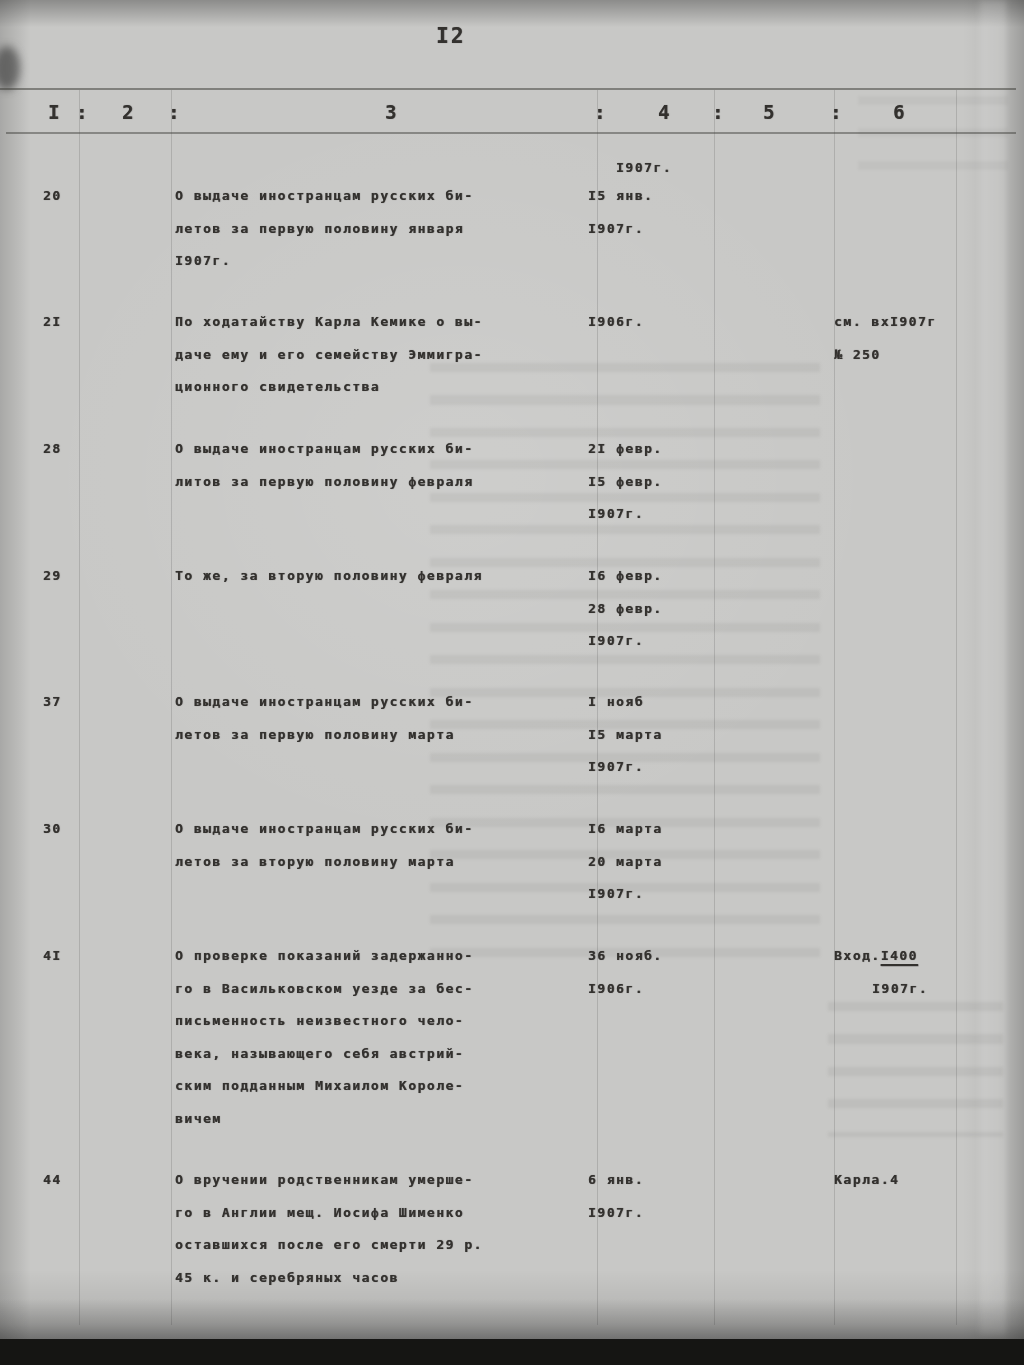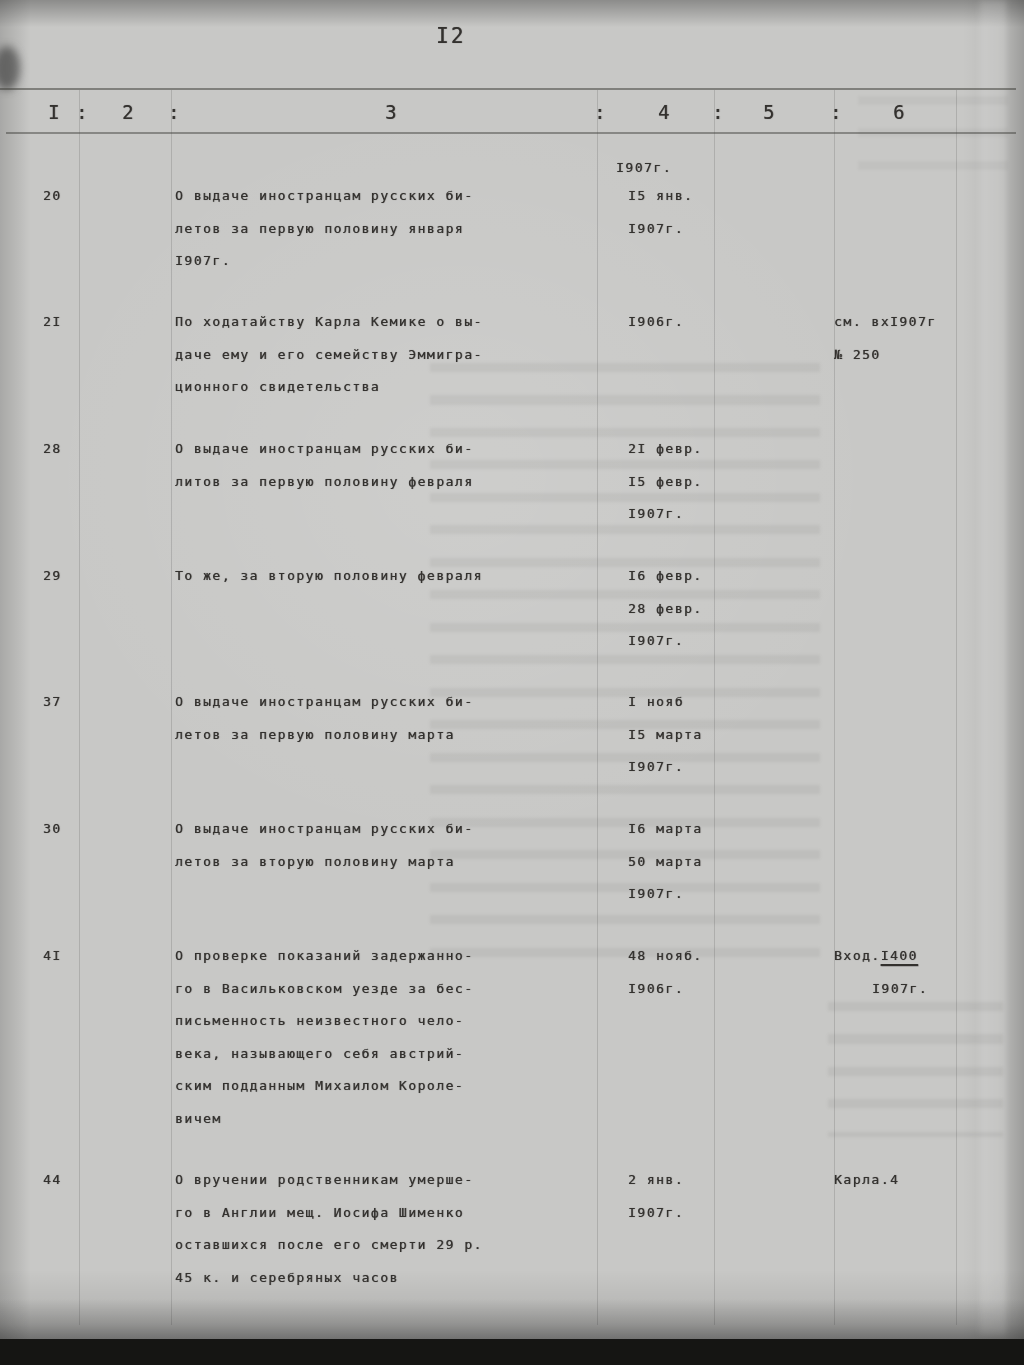--- a/index.html
+++ b/index.html
@@ -5,39 +5,40 @@
   html,body{margin:0;padding:0;background:#9a9a98;}
   .page{
     position:relative;width:1024px;height:1365px;overflow:hidden;
     font-family:"DejaVu Sans Mono","Liberation Mono",monospace;
     color:#33312e;
     background:
       radial-gradient(60% 40% at 45% 35%, rgba(255,255,255,0.10), rgba(255,255,255,0) 70%),
       linear-gradient(to right, rgba(0,0,0,0.16), rgba(0,0,0,0) 3%, rgba(0,0,0,0) 94%, rgba(0,0,0,0.08) 98%, rgba(0,0,0,0.22)),
       linear-gradient(to bottom, rgba(0,0,0,0.30), rgba(0,0,0,0) 2%, rgba(0,0,0,0) 93%, rgba(0,0,0,0.12) 97%, rgba(0,0,0,0.40)),
       #c8c8c6;
+    font-weight: bold;
   }
   .t{position:absolute;font-size:13px;letter-spacing:1.5px;line-height:32.5px;
      white-space:pre-line;text-shadow:0.5px 0.3px 0.7px rgba(44,42,40,0.75);}
   .page-number{position:absolute;left:436px;top:24px;font-size:21px;letter-spacing:2px;
      text-shadow:0.5px 0.3px 0.7px rgba(44,42,40,0.75);}
   
   .hline{position:absolute;height:2px;background:rgba(55,55,50,0.50);}
   .h1{top:88px;left:0;width:1016px;}
   .h2{top:132px;left:6px;width:1010px;background:rgba(55,55,50,0.45);}
   .vline{position:absolute;top:90px;bottom:40px;width:1px;background:rgba(70,70,70,0.20);}
   
   .header-row{position:absolute;top:101px;left:0;width:1024px;height:33px;}
   .hc{position:absolute;font-size:19px;letter-spacing:1px;
       text-shadow:0.5px 0.3px 0.7px rgba(44,42,40,0.7);}
   
   .row{position:absolute;left:0;width:1024px;}
   .c1{position:absolute;left:43px;}
   .c3{position:absolute;left:175px;width:452px;}
-  .c4{position:absolute;left:628px;width:160px;}
+  .c4{position:absolute;left:588px;width:160px;}
   .c6{position:absolute;left:834px;width:186px;}
   .u{text-decoration:underline;text-decoration-thickness:1.5px;text-underline-offset:4px;text-align:center;}
   .note-line2{display:block;padding-left:38px;}
   
   .ghost{position:absolute;filter:blur(1.5px);opacity:.5;pointer-events:none;
     background:repeating-linear-gradient(to bottom, rgba(75,73,70,0.16) 0px, rgba(75,73,70,0.16) 9px, rgba(0,0,0,0) 9px, rgba(0,0,0,0) 32.5px);}
   .g1{left:430px;top:363px;width:390px;height:605px;}
   .g2{left:828px;top:1002px;width:175px;height:135px;}
   .g3{left:858px;top:96px;width:150px;height:85px;opacity:.32;}
   .blob{position:absolute;left:-6px;top:46px;width:26px;height:44px;background:rgba(40,40,40,0.55);
@@ -128,44 +129,44 @@
     <span class="t c4">I нояб
 I5 марта
 I907г.</span>
   </div>
 
   <div class="row" style="top:813px">
     <span class="t c1">30</span>
     <span class="t c3">О выдаче иностранцам русских би-
 летов за вторую половину марта</span>
     <span class="t c4">I6 марта
-50 марта
+20 марта
 I907г.</span>
   </div>
 
   <div class="row" style="top:940px">
     <span class="t c1">4I</span>
     <span class="t c3">О проверке показаний задержанно-
 го в Васильковском уезде за бес-
 письменность неизвестного чело-
 века, называющего себя австрий-
 ским подданным Михаилом Короле-
 вичем</span>
-    <span class="t c4">48 нояб.
+    <span class="t c4">36 нояб.
 I906г.</span>
     <span class="t c6"><span>Вход.</span><span class="u">I400</span><span class="note-line2">I907г.</span></span>
   </div>
 
   <div class="row" style="top:1164px">
     <span class="t c1">44</span>
     <span class="t c3">О вручении родственникам умерше-
 го в Англии мещ. Иосифа Шименко
 оставшихся после его смерти 29 р.
 45 к. и серебряных часов</span>
-    <span class="t c4">2 янв.
+    <span class="t c4">6 янв.
 I907г.</span>
     <span class="t c6">Карла.4</span>
   </div>
 
   <div class="bottom-shadow"></div>
   <div class="bottom-band"></div>
 
 </div>
 
 </body></html>

